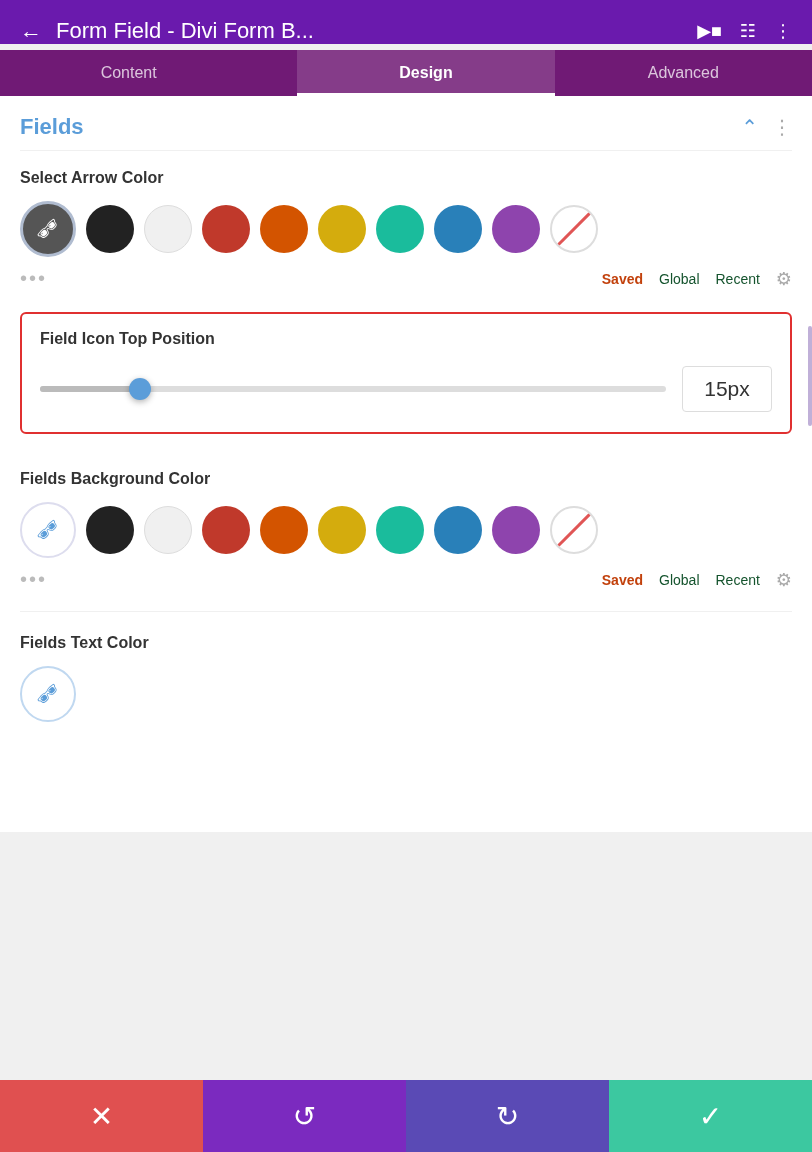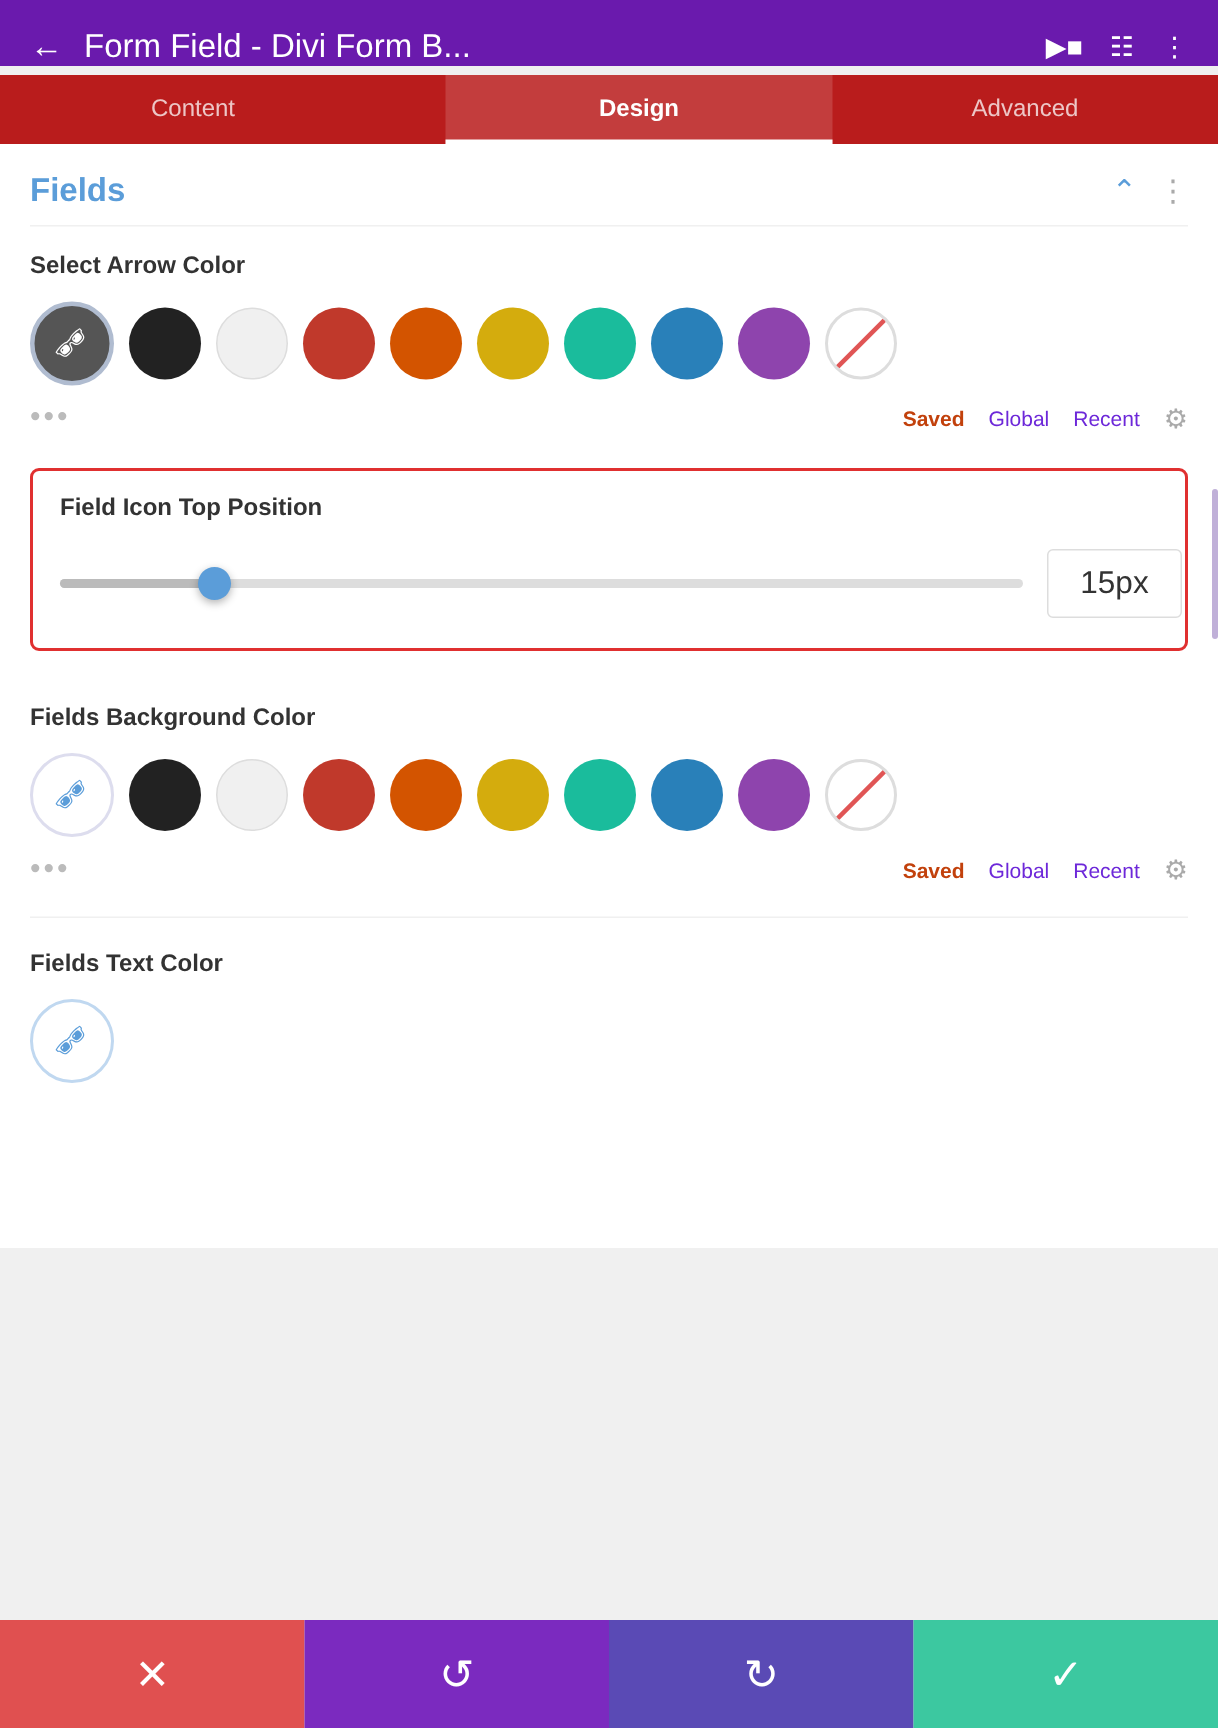--- a/index.html
+++ b/index.html
@@ -54,21 +54,21 @@
       display: flex;
       align-items: center;
       gap: 4px;
     }
     .preset-arrow {
       font-size: 12px;
     }
 
     
     .tabs {
-      background: #b91c1c;
+      background: #701a75;
       display: flex;
       align-items: stretch;
     }
     .tab {
       flex: 1;
       text-align: center;
       padding: 14px 0;
       color: rgba(255,255,255,0.75);
       font-size: 16px;
       font-weight: 500;
@@ -201,38 +201,38 @@
       padding: 10px 0 6px 0;
     }
     .color-dots {
       color: #bbb;
       font-size: 20px;
       letter-spacing: 2px;
       margin-right: auto;
     }
     .color-tab {
       font-size: 14px;
-      color: #6d28d9;
+      color: #14532d;
       cursor: pointer;
     }
     .color-tab.active {
       color: #c2410c;
       font-weight: 600;
     }
     .color-settings {
       color: #aaa;
       font-size: 18px;
       cursor: pointer;
     }
 
     
     .highlighted-block {
       border: 2.5px solid #e03030;
       border-radius: 6px;
-      padding: 16px 2px 20px 18px;
+      padding: 16px 18px 20px 18px;
       margin: 6px 0 18px 0;
     }
     .slider-label {
       font-size: 16px;
       font-weight: 700;
       color: #333;
       margin-bottom: 18px;
     }
     .slider-row {
       display: flex;

